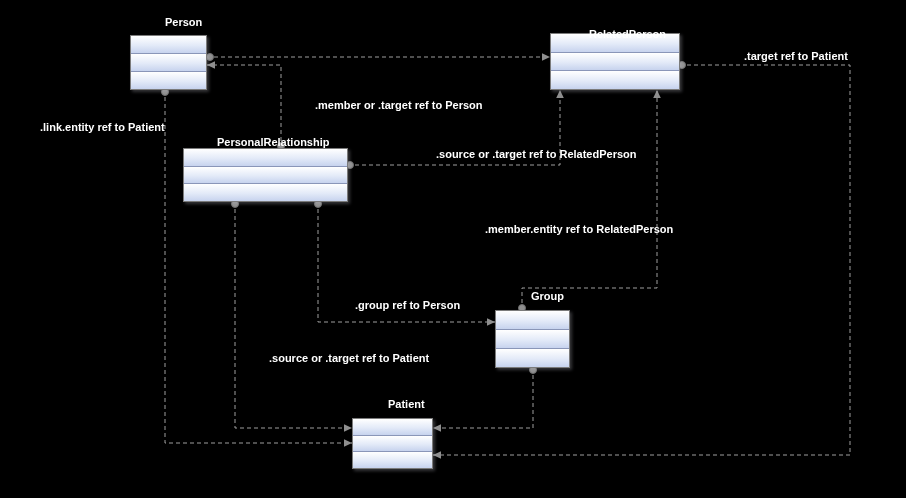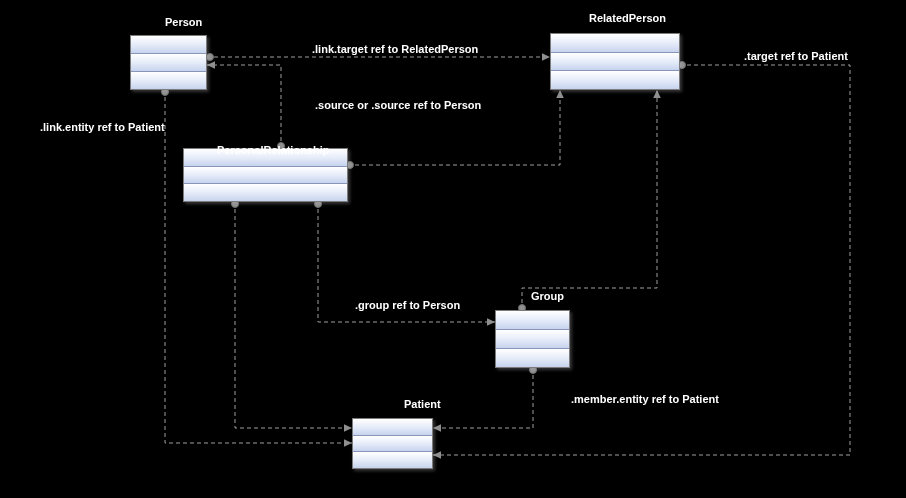--- a/index.html
+++ b/index.html
@@ -134,25 +134,26 @@
     <div class="comp"></div>
   </div>
 
   <div class="node" style="left:352px; top:418px; width:81px; height:51px">
     <div class="comp"></div>
     <div class="comp"></div>
     <div class="comp"></div>
   </div>
 
   <div class="node-title" style="left:133px; top:15px">Person</div>
-  <div class="node-title" style="left:557px; top:11px">RelatedPerson</div>
-  <div class="node-title" style="left:185px; top:143px">PersonalRelationship</div>
+  <div class="node-title" style="left:557px; top:27px">RelatedPerson</div>
+  <div class="node-title" style="left:185px; top:135px">PersonalRelationship</div>
   <div class="node-title" style="left:499px; top:289px">Group</div>
-  <div class="node-title" style="left:372px; top:397px">Patient</div>
+  <div class="node-title" style="left:356px; top:397px">Patient</div>
 
-  <div class="edge-label" style="left:280px; top:42px">.link.target ref to RelatedPerson</div>
-  <div class="edge-label" style="left:283px; top:98px">.source or .source ref to Person</div>
+  <div class="edge-label" style="left:283px; top:98px">.member or .target ref to Person</div>
+  <div class="edge-label" style="left:404px; top:147px">.source or .target ref to RelatedPerson</div>
+  <div class="edge-label" style="left:453px; top:222px">.member.entity ref to RelatedPerson</div>
   <div class="edge-label" style="left:323px; top:298px">.group ref to Person</div>
-  <div class="edge-label" style="left:539px; top:392px">.member.entity ref to Patient</div>
+  <div class="edge-label" style="left:237px; top:351px">.source or .target ref to Patient</div>
   <div class="edge-label" style="left:712px; top:49px">.target ref to Patient</div>
   <div class="edge-label" style="left:8px; top:120px">.link.entity ref to Patient</div>
 
 </div>
 
 </body></html>

